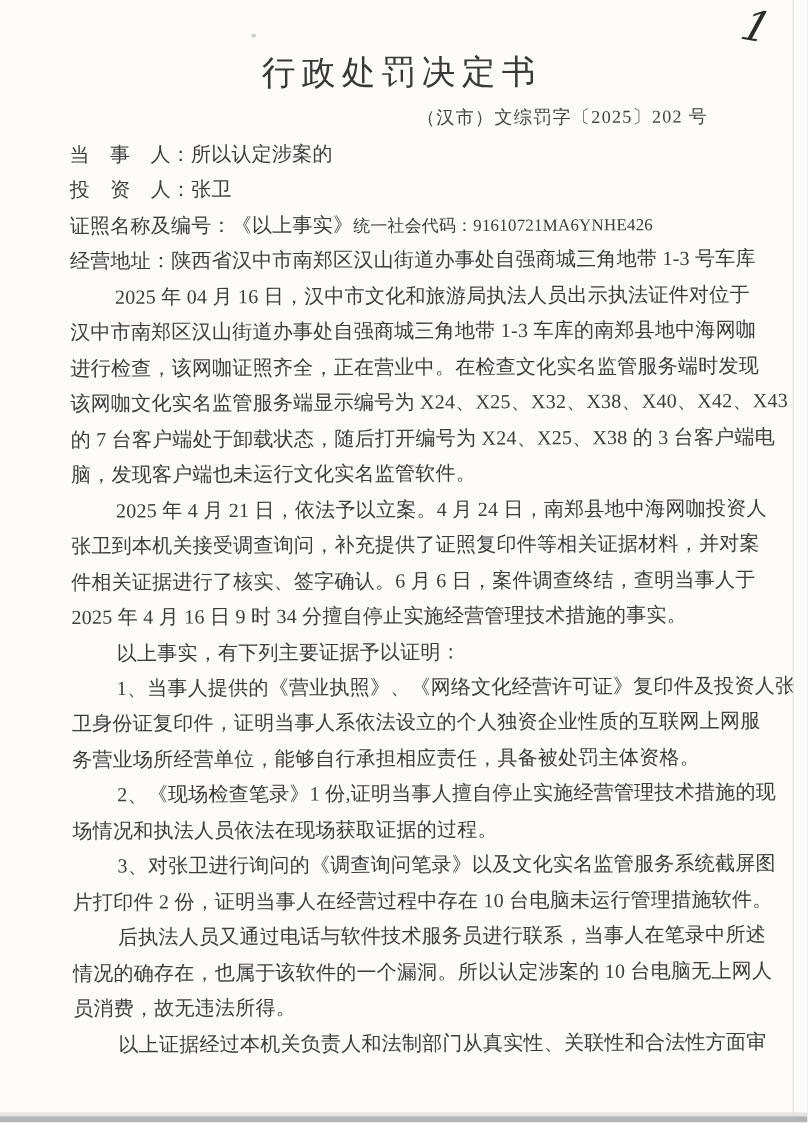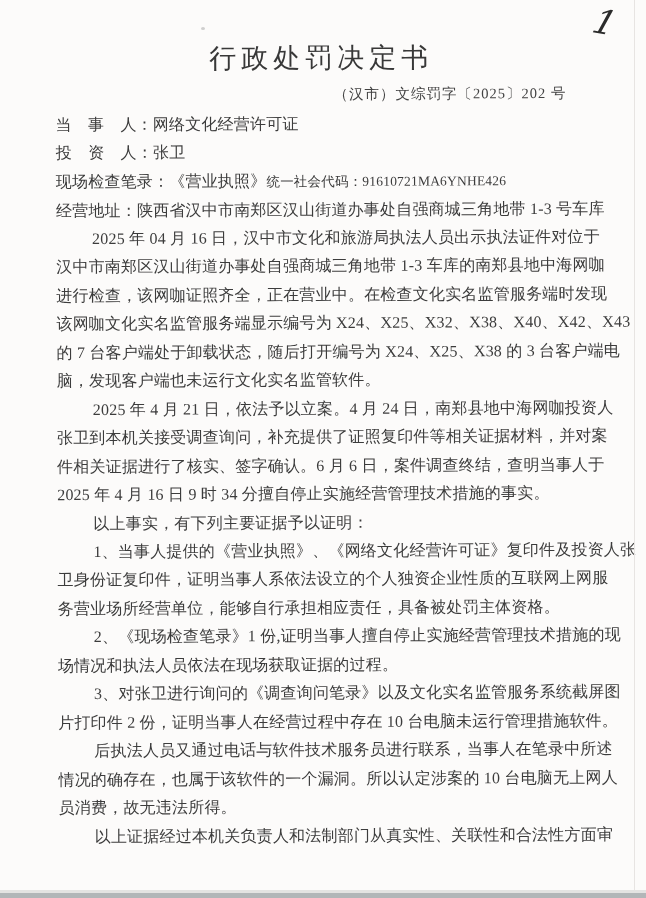--- a/index.html
+++ b/index.html
@@ -105,23 +105,23 @@
 
 <div class="page">
   <div class="pageno">1</div>
 
   <div class="tilt">
     <h1 class="title">行政处罚决定书</h1>
 
     <div class="doc-number">（汉市）文综罚字〔2025〕202 号</div>
 
     <div class="header-block" id="header-block">
-        <div class="line"><span>当　事　人：网络文化经营许可证</span></div>
+        <div class="line"><span>当　事　人：所以认定涉案的</span></div>
         <div class="line"><span>投　资　人：张卫</span></div>
-        <div class="line"><span>现场检查笔录：《营业执照》</span><span class="small">统一社会代码：91610721MA6YNHE426</span></div>
+        <div class="line"><span>证照名称及编号：《以上事实》</span><span class="small">统一社会代码：91610721MA6YNHE426</span></div>
         <div class="line"><span>经营地址：陕西省汉中市南郑区汉山街道办事处自强商城三角地带 1-3 号车库</span></div>
       </div>
 
     <div class="body-block" id="body-block">
         <div class="line indent">2025 年 04 月 16 日，汉中市文化和旅游局执法人员出示执法证件对位于</div>
         <div class="line">汉中市南郑区汉山街道办事处自强商城三角地带 1-3 车库的南郑县地中海网咖</div>
         <div class="line">进行检查，该网咖证照齐全，正在营业中。在检查文化实名监管服务端时发现</div>
         <div class="line">该网咖文化实名监管服务端显示编号为 X24、X25、X32、X38、X40、X42、X43</div>
         <div class="line">的 7 台客户端处于卸载状态，随后打开编号为 X24、X25、X38 的 3 台客户端电</div>
         <div class="line">脑，发现客户端也未运行文化实名监管软件。</div>

